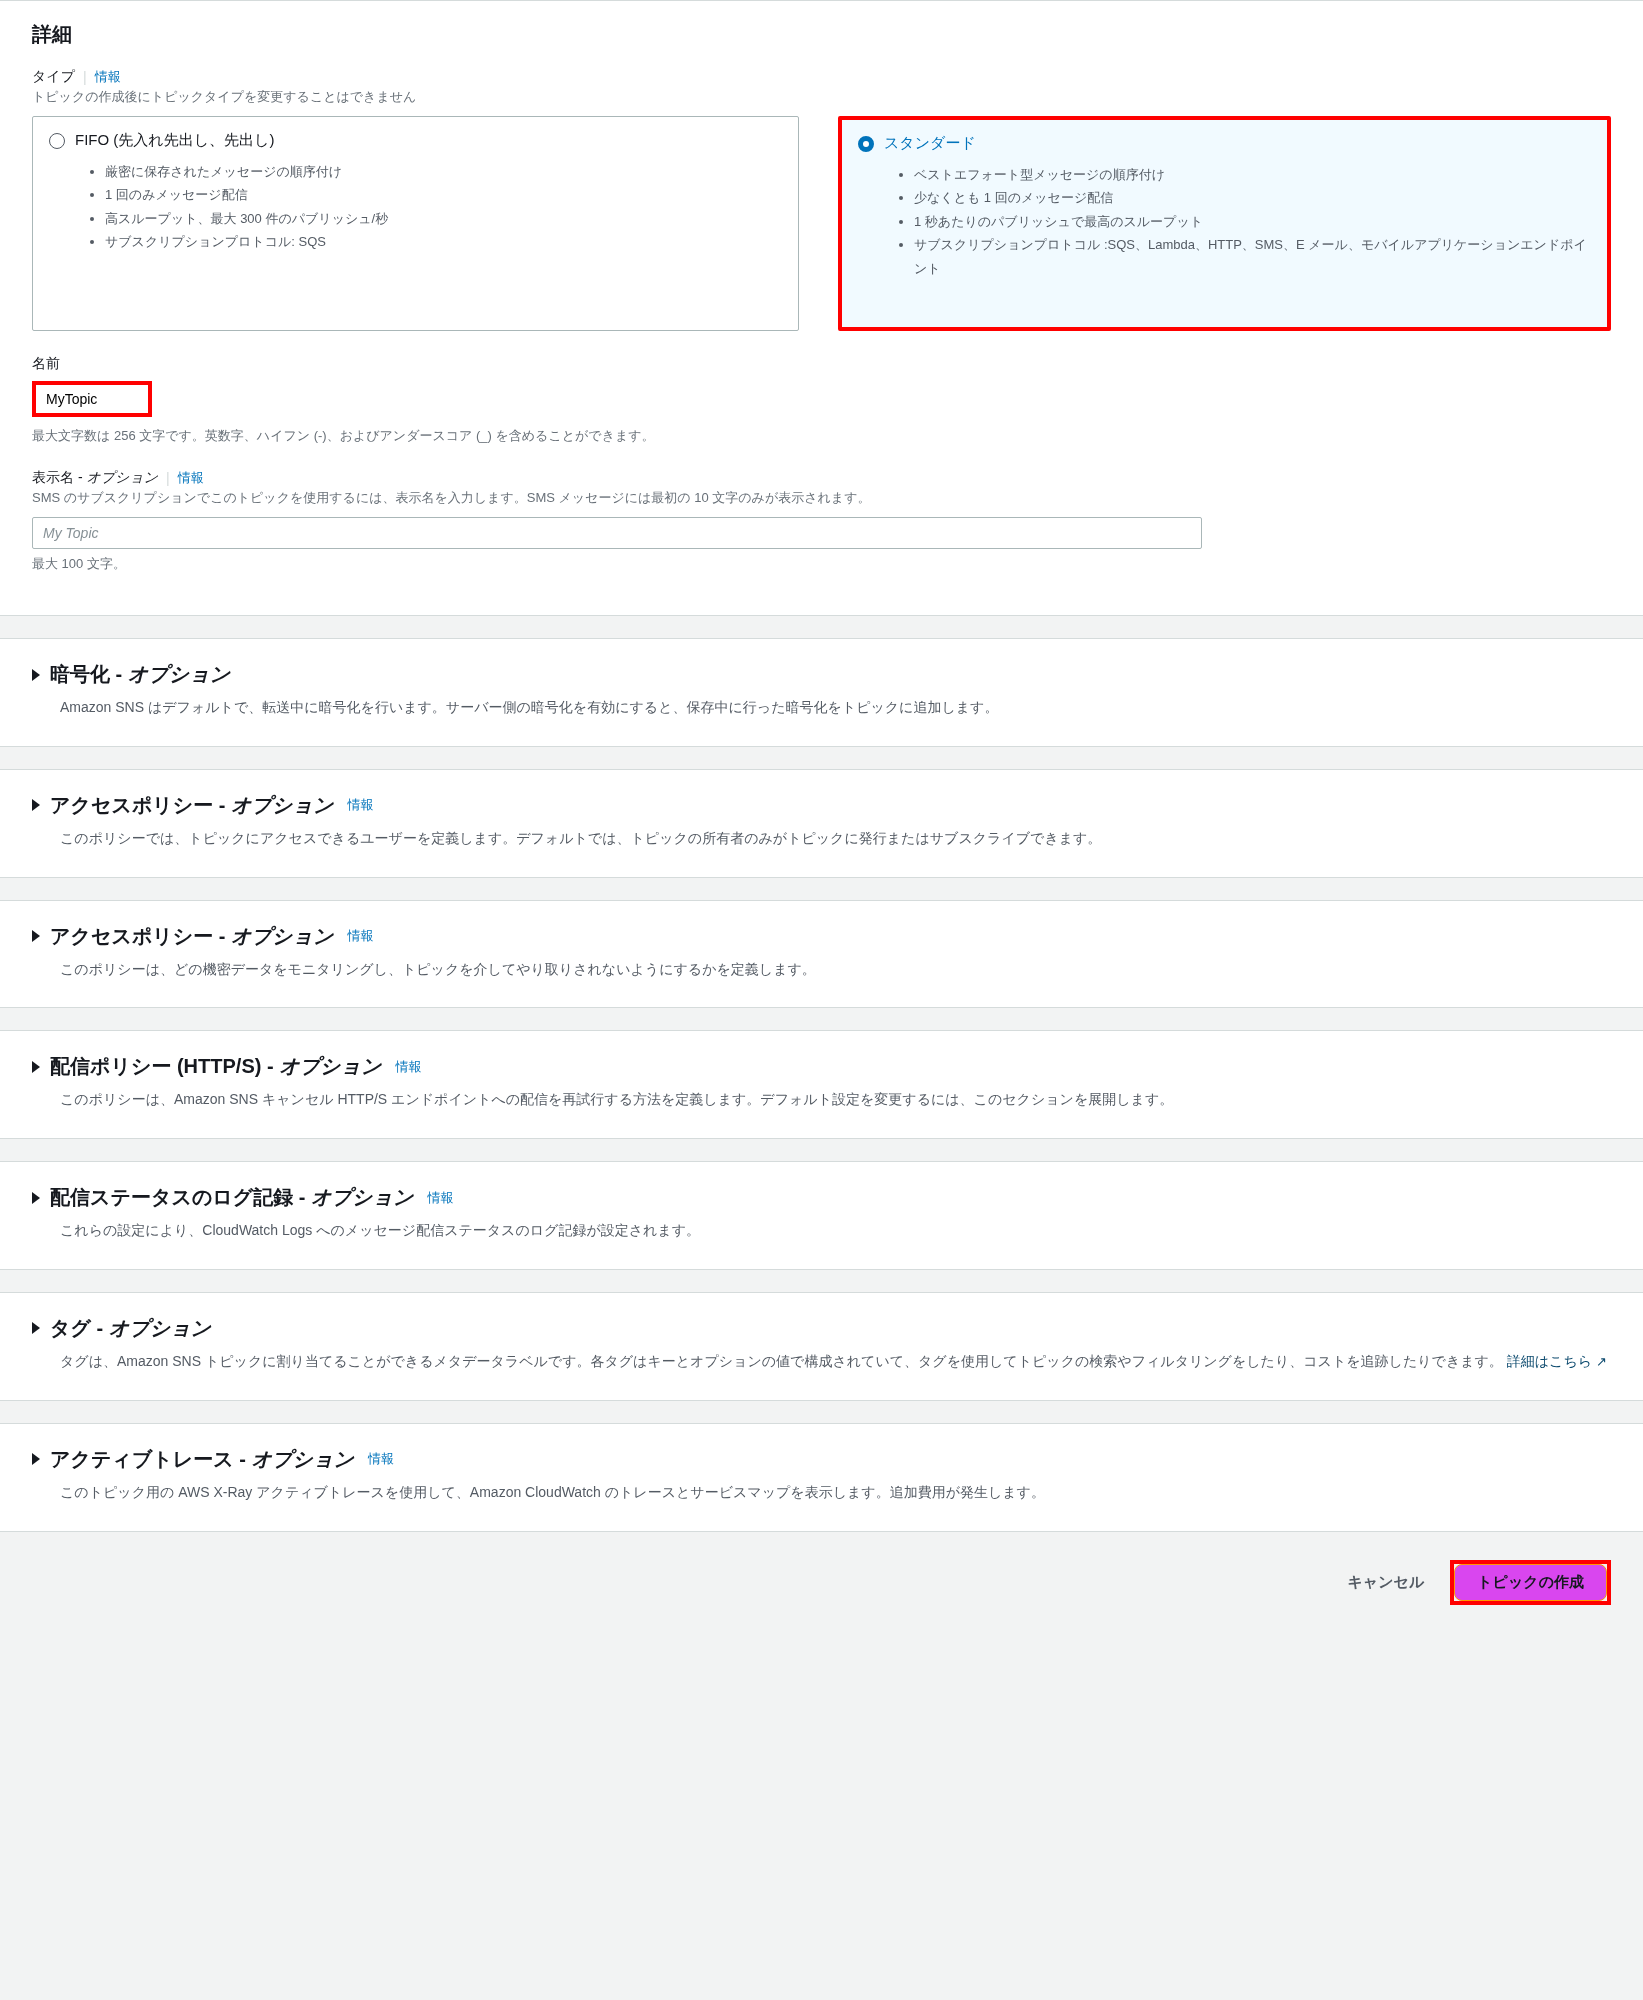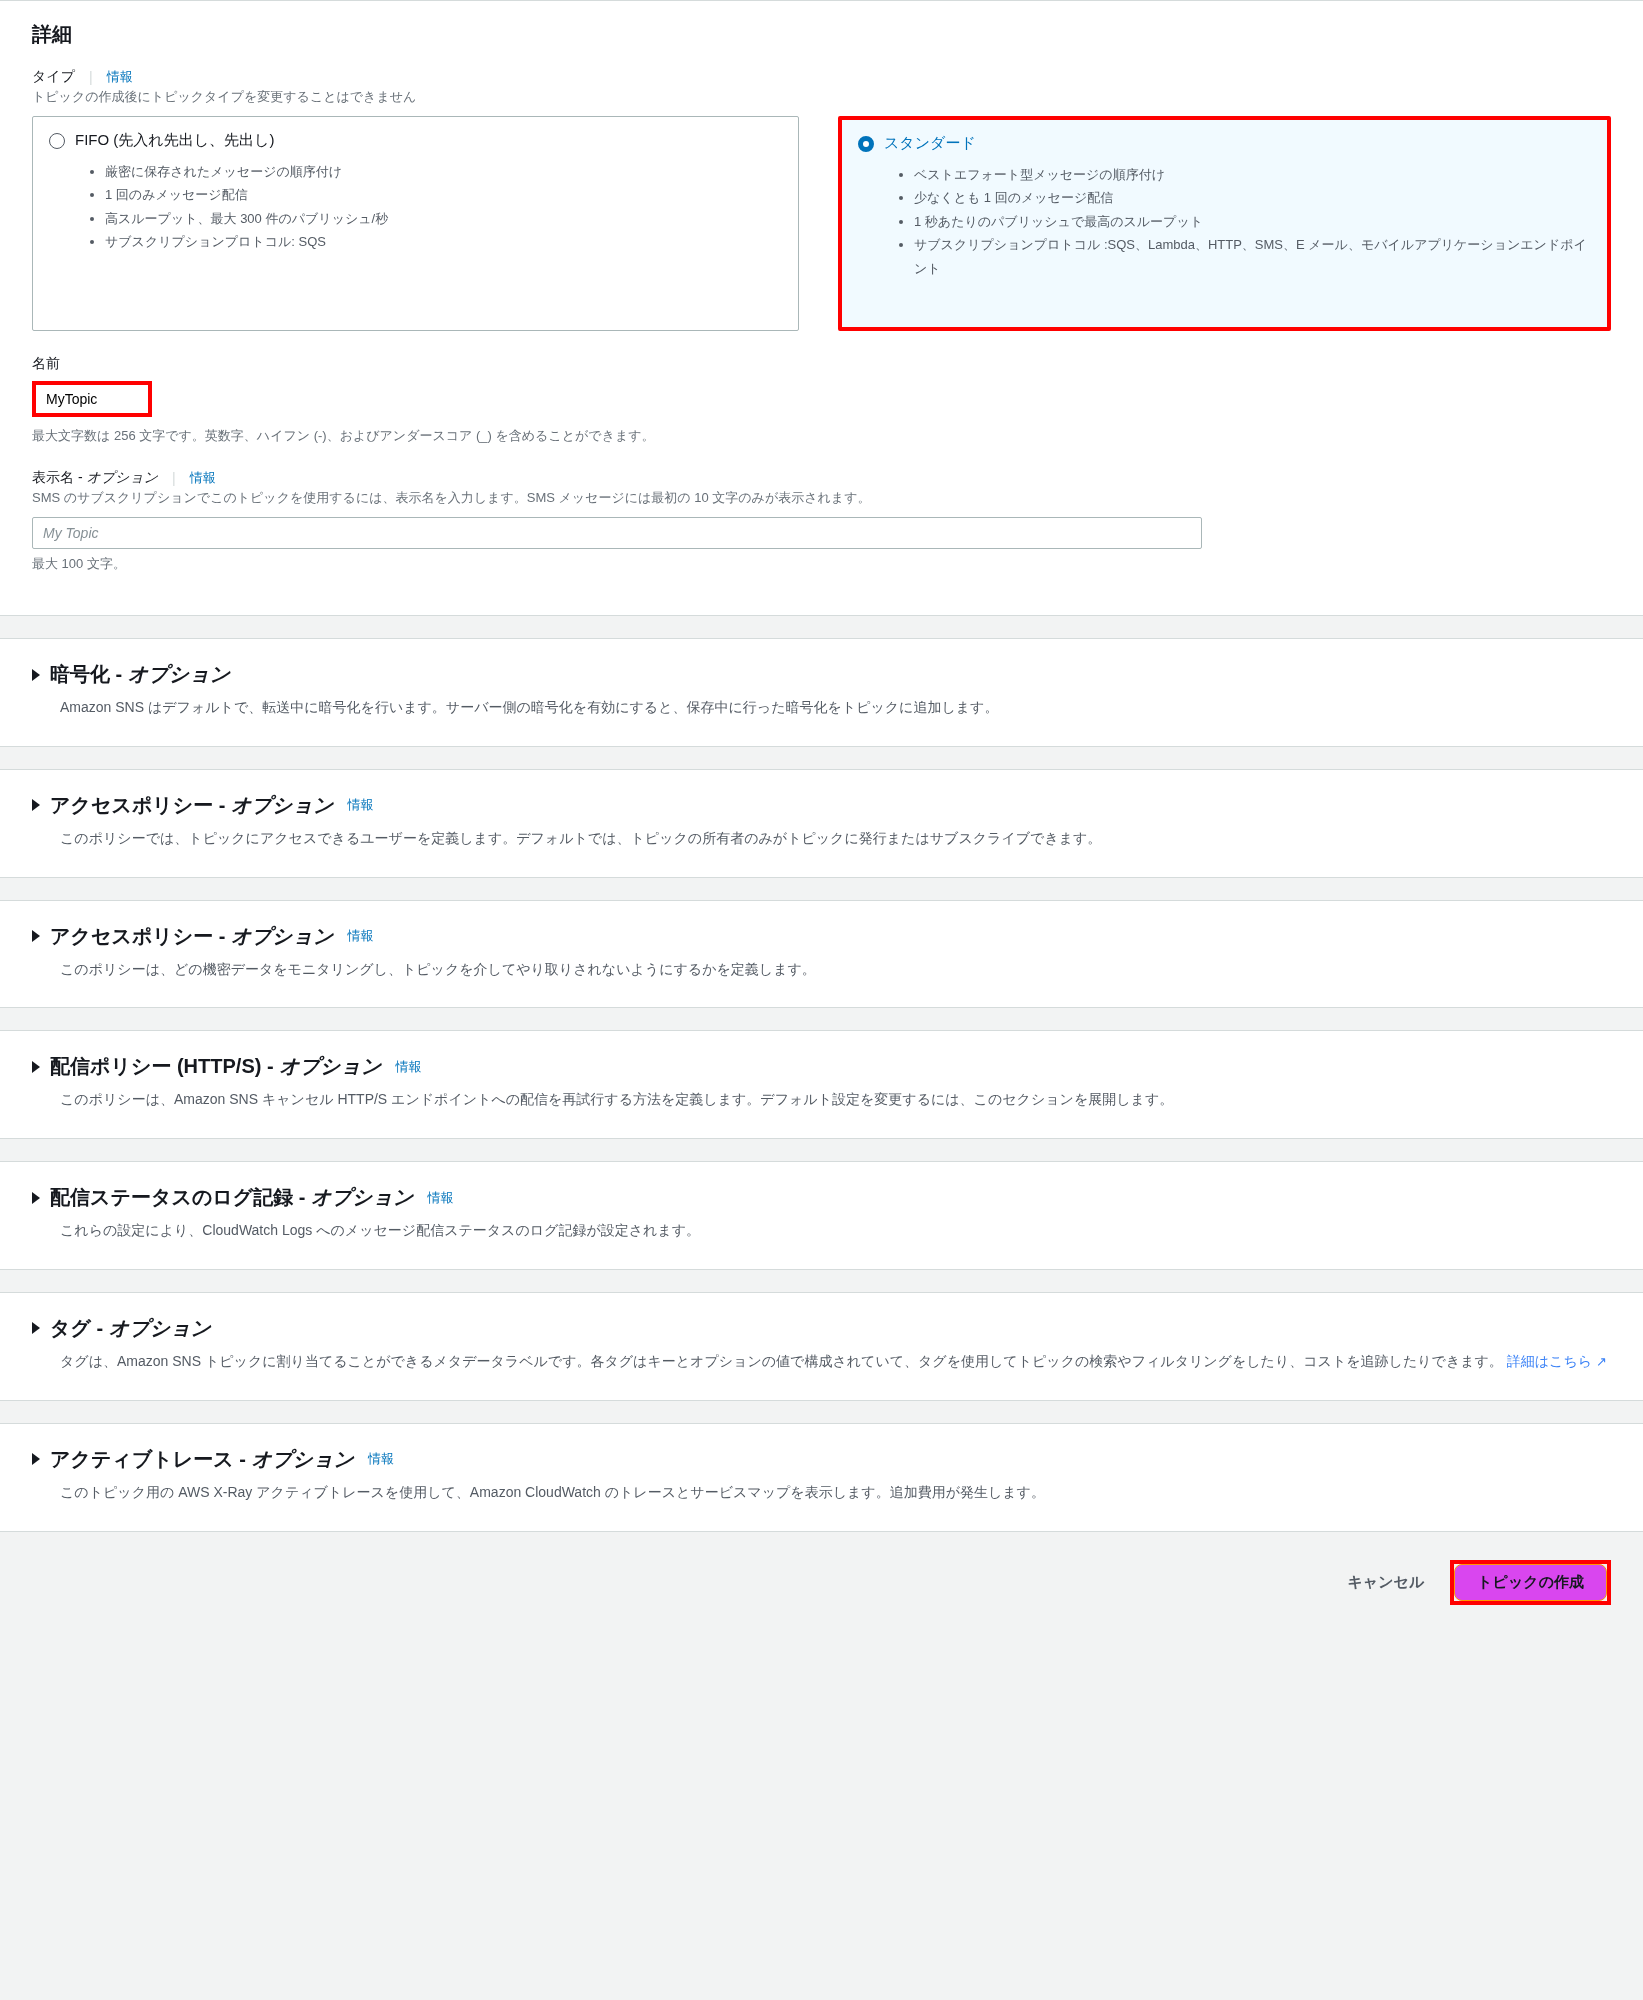--- a/index.html
+++ b/index.html
@@ -18,21 +18,21 @@
     border-left: none; border-right: none;
     padding: 20px 32px 32px;
   }
   .panel-details h2 {
     font-size: 20px;
     font-weight: 700;
     margin-bottom: 20px;
   }
   .field-block { margin-bottom: 24px; }
   .field-label-row {
-    display: flex; align-items: center; gap: 12px;
+    display: flex; align-items: center; gap: 6px;
     margin-bottom: 2px;
     font-size: 14px;
   }
   .field-label-row .label { font-weight: 400; color: #16191f; }
   .field-label-row .divider {
     color: #d5dbdb; margin: 0 2px;
   }
   .info-link { color: #0073bb; font-size: 13px; text-decoration: none; cursor: pointer; }
   .field-desc {
     color: #687078; font-size: 13px;
@@ -127,21 +127,21 @@
   }
   .sect-title {
     font-size: 20px; font-weight: 700; color: #16191f;
   }
   .sect-title .opt { font-style: italic; }
   .sect-desc {
     color: #545b64; font-size: 14px;
     padding-left: 28px;
     line-height: 1.7;
   }
-  .sect-desc .link { color: #3b82f6; text-decoration: none; cursor: pointer; margin-top: 8px; }
+  .sect-desc .link { color: #0c4a6e; text-decoration: none; cursor: pointer; margin-top: 8px; }
   .sect-desc .ext-icon { font-size: 13px; }
 
   
   .footer {
     display: flex; justify-content: flex-end; align-items: center;
     gap: 18px;
     padding: 28px 32px 30px;
   }
   .btn-cancel {
     background: transparent;

